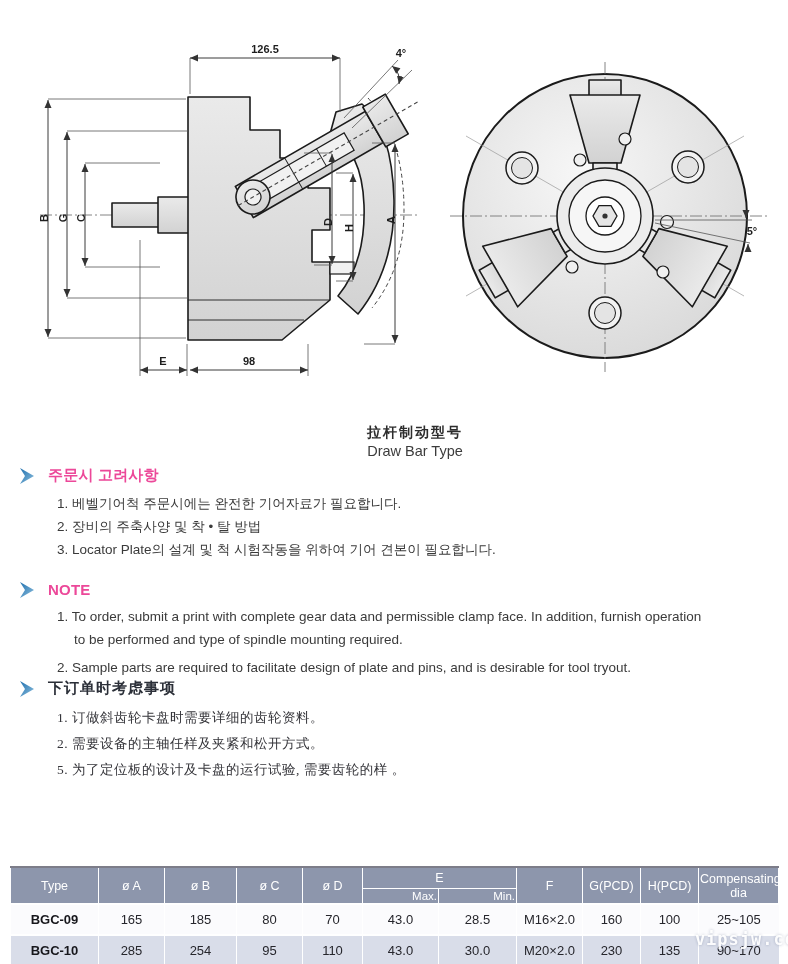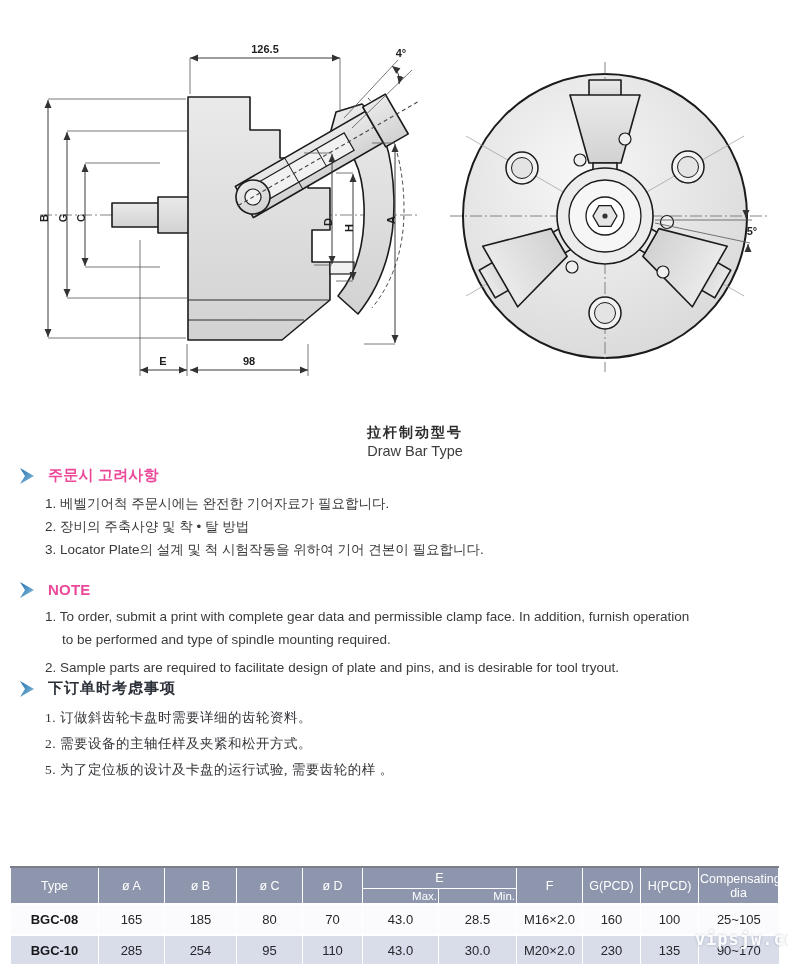--- a/index.html
+++ b/index.html
@@ -23,21 +23,21 @@
   
   .caption{position:absolute;top:391px;left:280px;width:270px;text-align:center;line-height:19px;}
   .caption .zh{font-size:14px;color:#2d2d2d;letter-spacing:2px;font-family:"Liberation Serif","DejaVu Serif",serif;font-weight:bold;margin-top:32px;}
   .caption .en{font-size:14.5px;color:#3c3c3c;}
   
   .section{position:absolute;left:18px;right:14px;}
   .sec-head{display:flex;align-items:center;gap:8px;}
   .sec-title{font-size:15px;font-weight:bold;color:#ec4899;letter-spacing:0.2px;}
   .sec-title.cjk{color:#2b2f38;letter-spacing:1px;}
   .sec-items{margin:7px 0 0 27px;}
-  .item{font-size:13.5px;color:#3a3a3a;line-height:23px;padding-left:17px;text-indent:-17px;max-width:640px;}
+  .item{font-size:13.5px;color:#3a3a3a;line-height:23px;padding-left:17px;text-indent:-17px;max-width:640px;margin-left:12px;}
   .item.cn{font-family:"Liberation Serif","DejaVu Serif",serif;font-size:13.5px;color:#35353a;line-height:26px;letter-spacing:0.5px;}
   
   .table-wrap{position:absolute;left:10px;top:866px;width:768px;}
   table.spec{width:768px;border-collapse:collapse;table-layout:fixed;
     border-top:2px solid #7d7d89;border-bottom:3px solid #55555f;}
   table.spec th{background:#8d96ac;color:#ffffff;font-weight:normal;font-size:12.5px;
     border:1px solid #ffffff;padding:3px 1px;line-height:14px;}
   table.spec th.sub{font-size:11.5px;padding:0 1px;text-align:right;}
   table.spec td{text-align:center;font-size:13px;color:#26262c;background:#fbfbfd;
     border-left:1px solid #ffffff;border-top:2px solid #ffffff;padding:7px 2px;}
@@ -308,21 +308,21 @@
         <th rowspan="2">H(PCD)</th>
         <th rowspan="2">Compensating dia</th>
       </tr>
       <tr>
         <th class="sub">Max.</th>
         <th class="sub">Min.</th>
       </tr>
     </thead>
     <tbody>
       <tr>
-        <td class="typecol">BGC-08</td>
+        <td class="typecol">BGC-09</td>
         <td>165</td>
         <td>185</td>
         <td>80</td>
         <td>70</td>
         <td>43.0</td>
         <td>28.5</td>
         <td>M16×2.0</td>
         <td>160</td>
         <td>100</td>
         <td>25~105</td>

